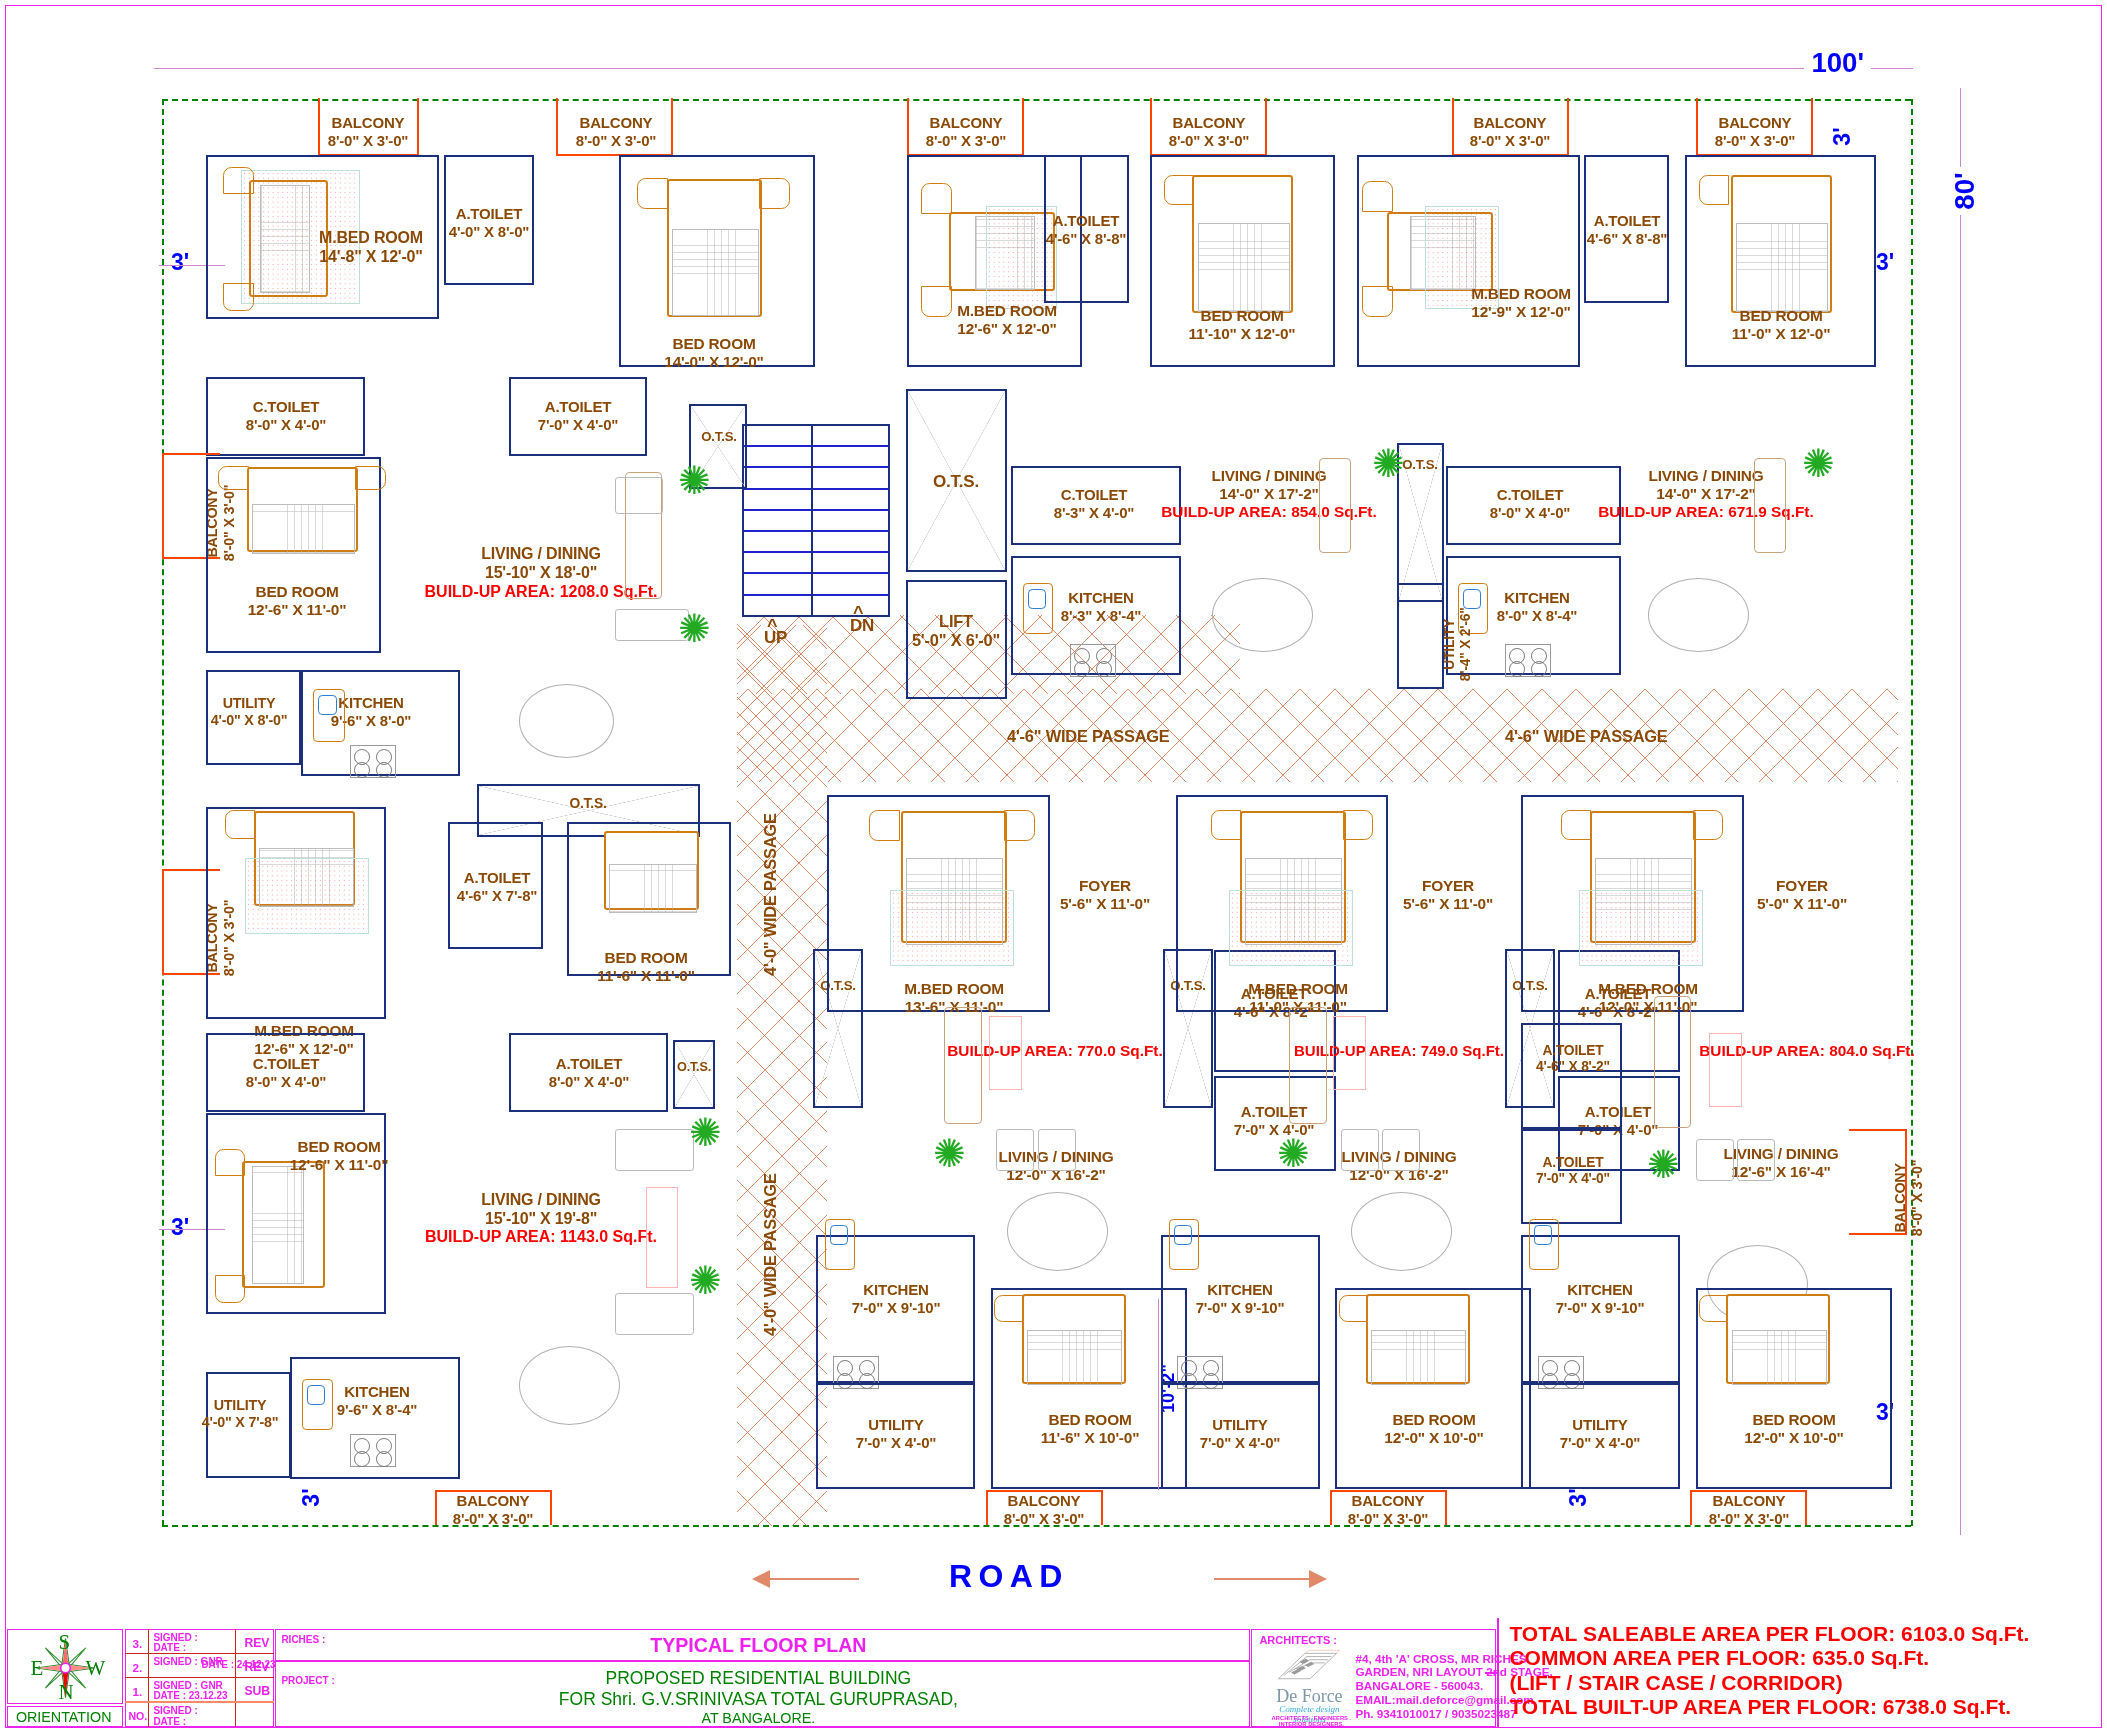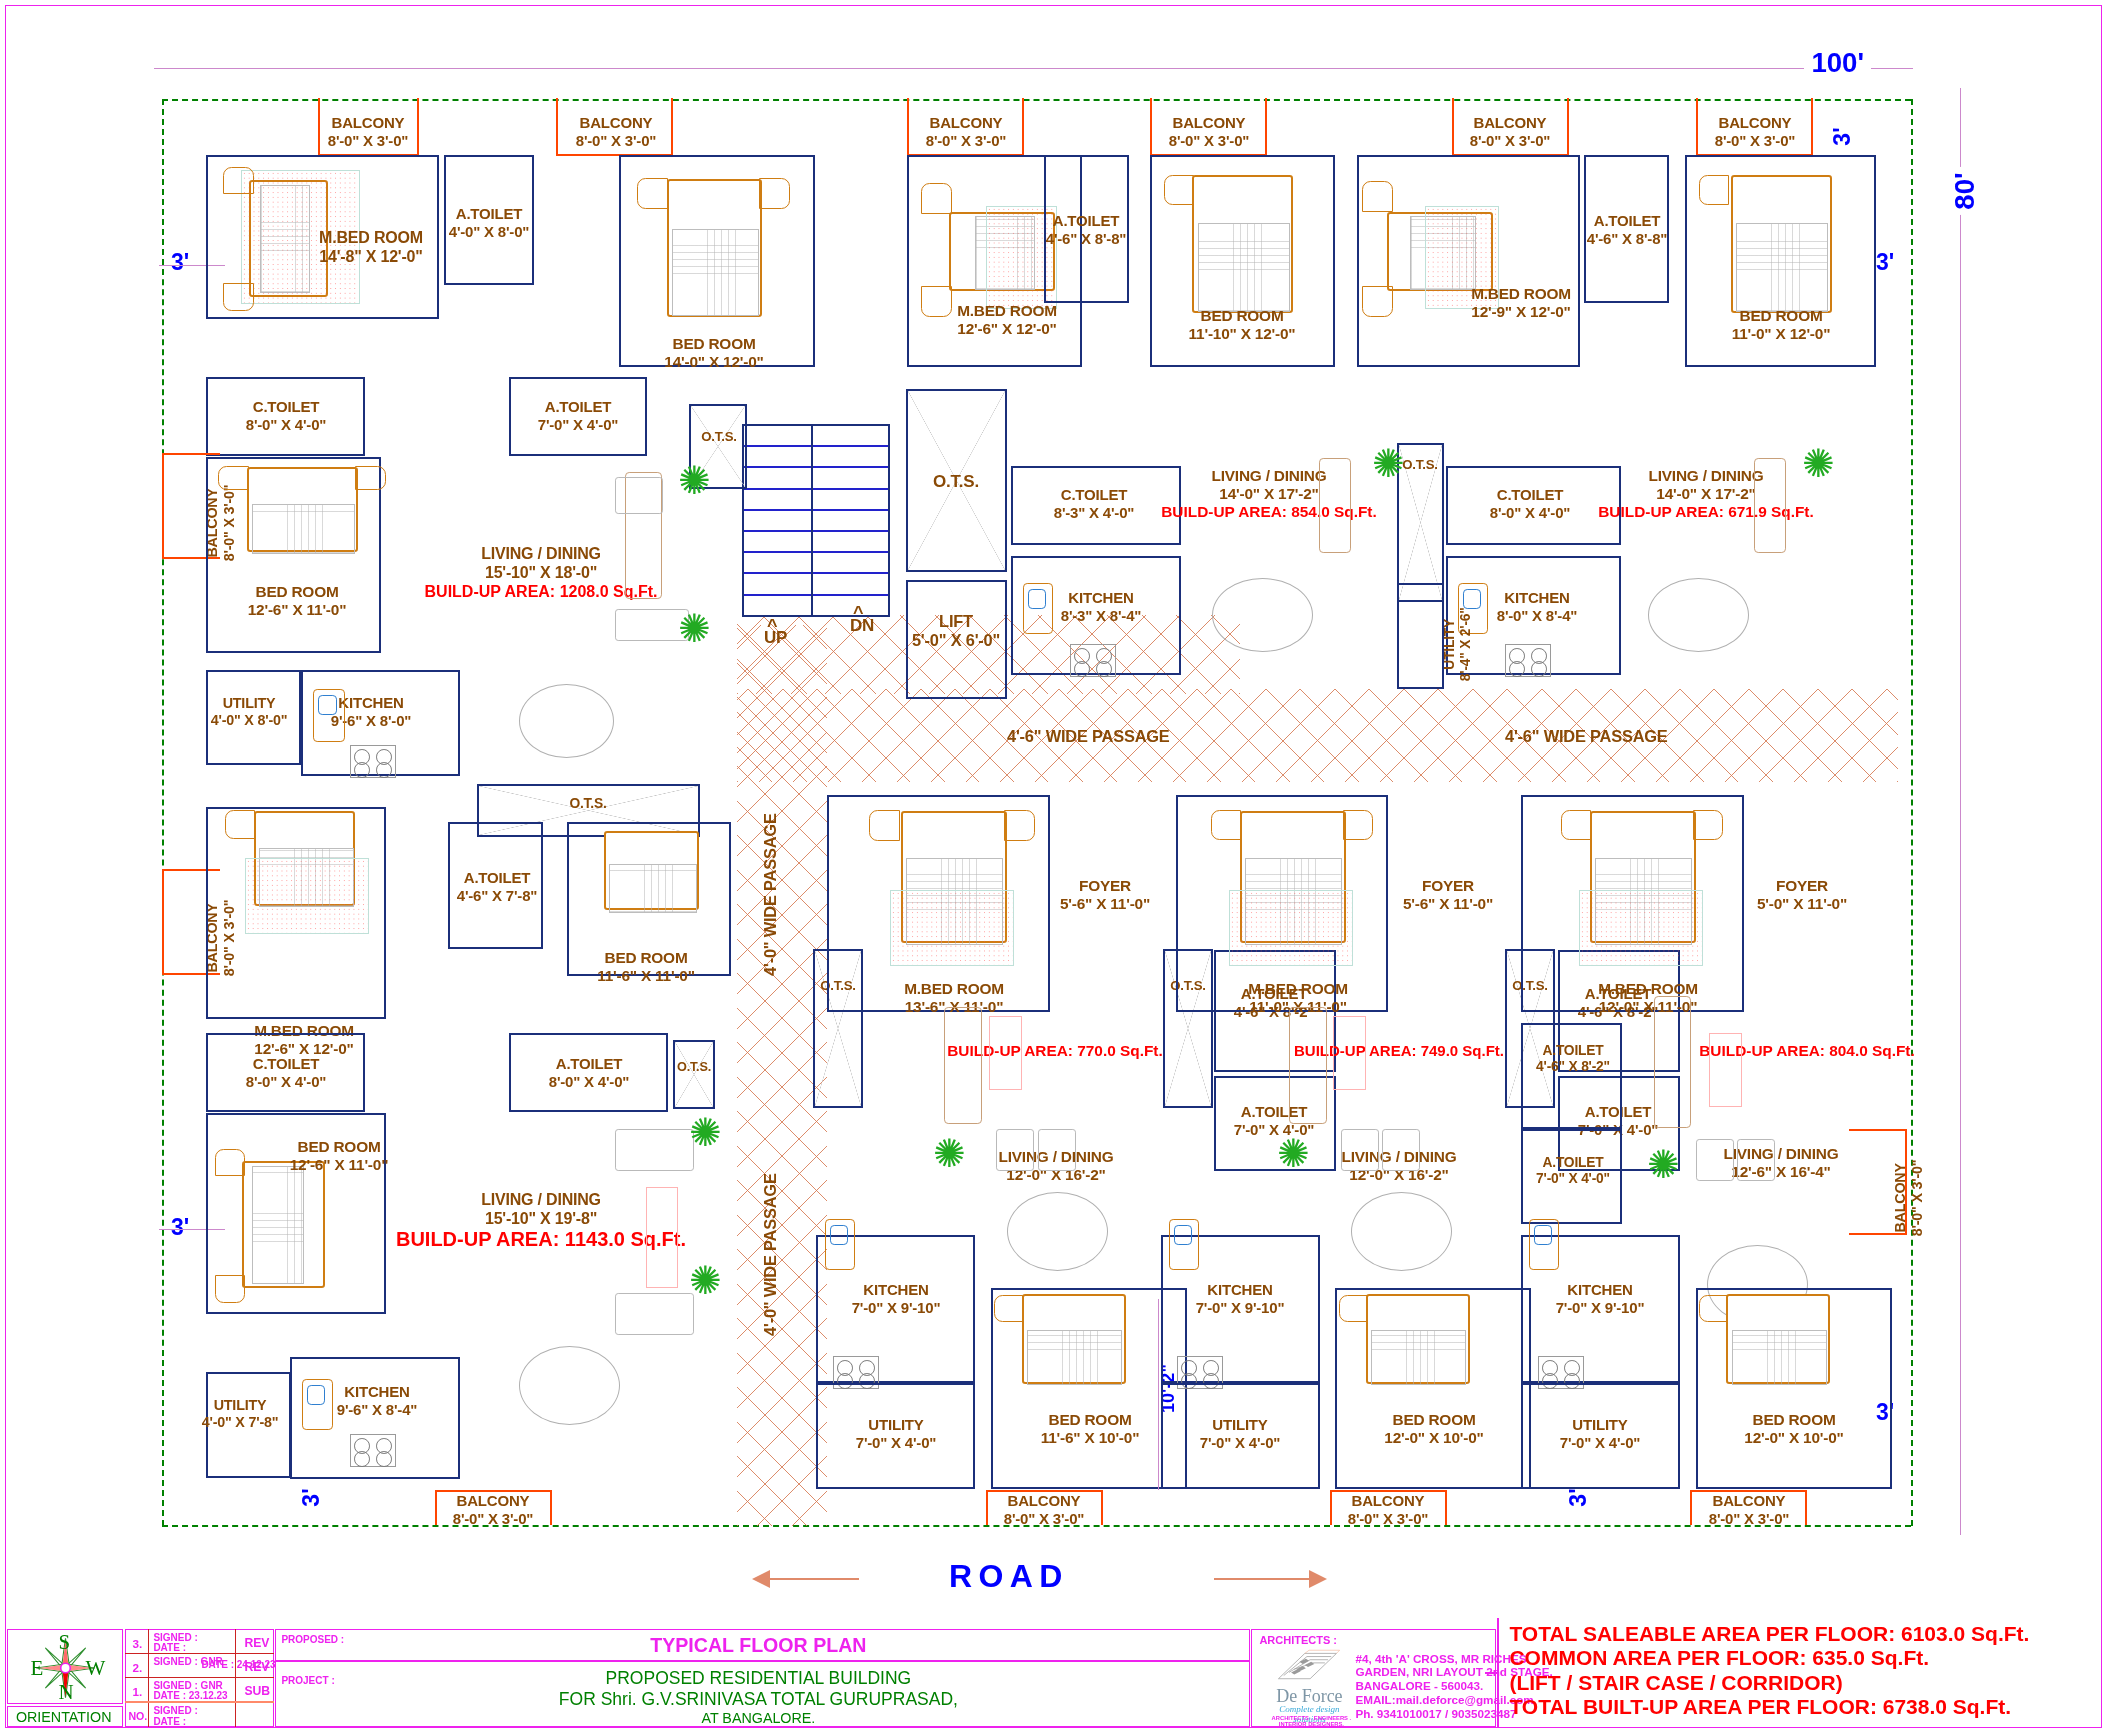--- a/index.html
+++ b/index.html
@@ -473,21 +473,21 @@
     <b style="left:3.2px;top:3.2px;"></b>
       <b style="left:25.4px;top:3.2px;"></b>
       <b style="left:3.2px;top:16px;"></b>
       <b style="left:25.4px;top:16px;"></b>
   </div>
 
   <div class="lbl" style="left:541px;top:1191px;font-size:16px;transform:translateX(-50%);">
     <span class="d">LIVING / DINING</span>
     <span class="d">15'-10" X 19'-8"</span>
   </div>
-  <div class="area" style="left:541px;top:1228px;font-size:20px;transform:translateX(-50%);">
+  <div class="area" style="left:541px;top:1228px;font-size:16px;transform:translateX(-50%);">
     <span class="d">BUILD-UP AREA:</span>
     <span class="d">1143.0 Sq.Ft.</span>
   </div>
   <div class="chair" style="left:615px;top:1129px;width:79px;height:42px;"></div>
   <div class="tv" style="left:646px;top:1187px;width:32px;height:101px;"></div>
   <div class="chair" style="left:615px;top:1293px;width:79px;height:42px;"></div>
   <div class="tbl-rnd" style="left:519px;top:1346px;width:101px;height:79px;"></div>
   <div class="plant" style="left:689px;top:1113px;">✺</div>
   <div class="plant" style="left:689px;top:1261px;">✺</div>
 
@@ -798,21 +798,21 @@
     <div class="tb-t" style="left:146px;top:57px;font-size:10px;">SIGNED : GNR</div>
     <div class="tb-t" style="left:146px;top:67px;font-size:10px;">DATE  : 23.12.23</div>
     <div class="tb-t" style="left:237px;top:61px;font-size:12.2px;">SUB</div>
 
     <div class="tb-t" style="left:121px;top:87px;font-size:10.6px;">NO.</div>
     <div class="tb-t" style="left:146px;top:82px;font-size:10px;">SIGNED :</div>
     <div class="tb-t" style="left:146px;top:93px;font-size:10px;">DATE :</div>
 
     <div class="tb-box" style="left:268px;top:6.4px;width:975px;height:98px;"></div>
     <div class="abs" style="left:268px;top:37px;width:975px;height:1.6px;background:#ee22ee;"></div>
-    <div class="tb-t" style="left:274px;top:10.6px;font-size:10px;">PROPOSED :</div>
+    <div class="tb-t" style="left:274px;top:10.6px;font-size:10px;">RICHES :</div>
     <div class="tb-t" style="left:274px;top:52px;font-size:10px;">PROJECT :</div>
 
     <div class="tb-t" style="left:751px;top:10.6px;font-size:19.6px;transform:translateX(-50%);">TYPICAL FLOOR PLAN</div>
     <div class="tb-g" style="left:751px;top:45px;font-size:17.5px;transform:translateX(-50%);">PROPOSED RESIDENTIAL BUILDING</div>
     <div class="tb-g" style="left:751px;top:66px;font-size:17.5px;transform:translateX(-50%);">FOR Shri. G.V.SRINIVASA TOTAL GURUPRASAD,</div>
     <div class="tb-g" style="left:751px;top:87px;font-size:14.3px;transform:translateX(-50%);">AT BANGALORE.</div>
 
     <div class="tb-box" style="left:1244px;top:6.4px;width:245px;height:98px;"></div>
     <div class="tb-t" style="left:1252px;top:10.6px;font-size:11px;">ARCHITECTS :</div>
 

